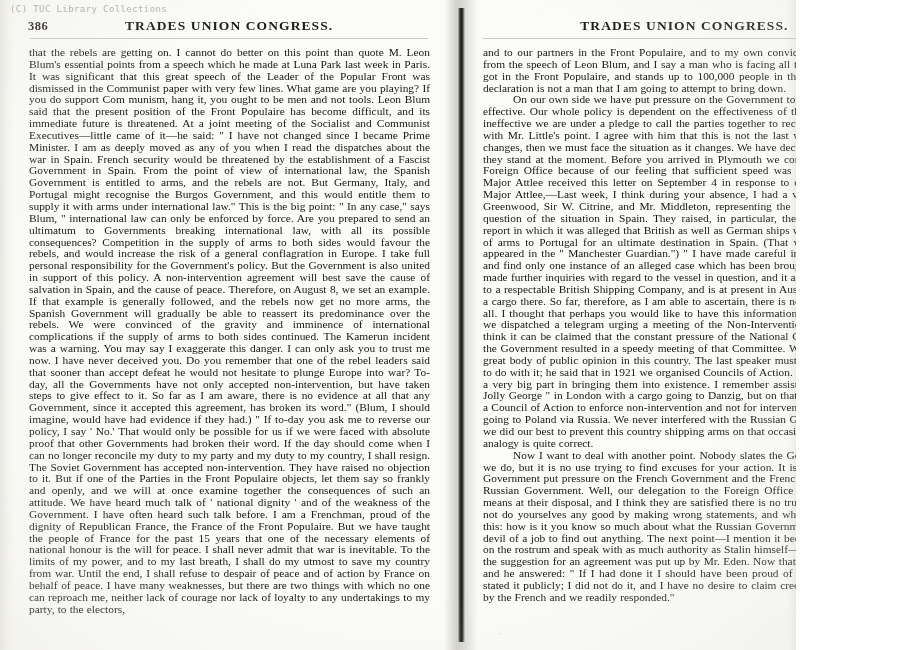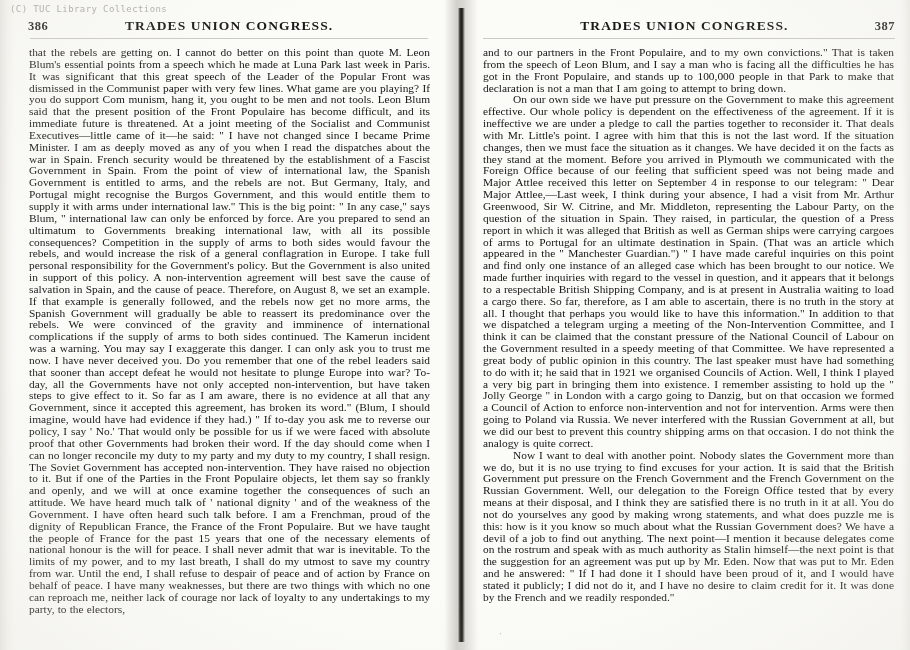--- a/index.html
+++ b/index.html
@@ -3,21 +3,21 @@
 <meta charset="utf-8">
 <title>Trades Union Congress — pages 386-387</title>
 <style>
   html, body {
     margin: 0;
     padding: 0;
     background: #ffffff;
   }
   #scan {
     position: relative;
-    width: 910px;
+    width: 796px;
     height: 650px;
     overflow: hidden;
     background: #fdfdfb;
     font-family: "Liberation Serif", "DejaVu Serif", serif;
   }
 
   
   .paper {
     position: absolute;
     top: 0;

